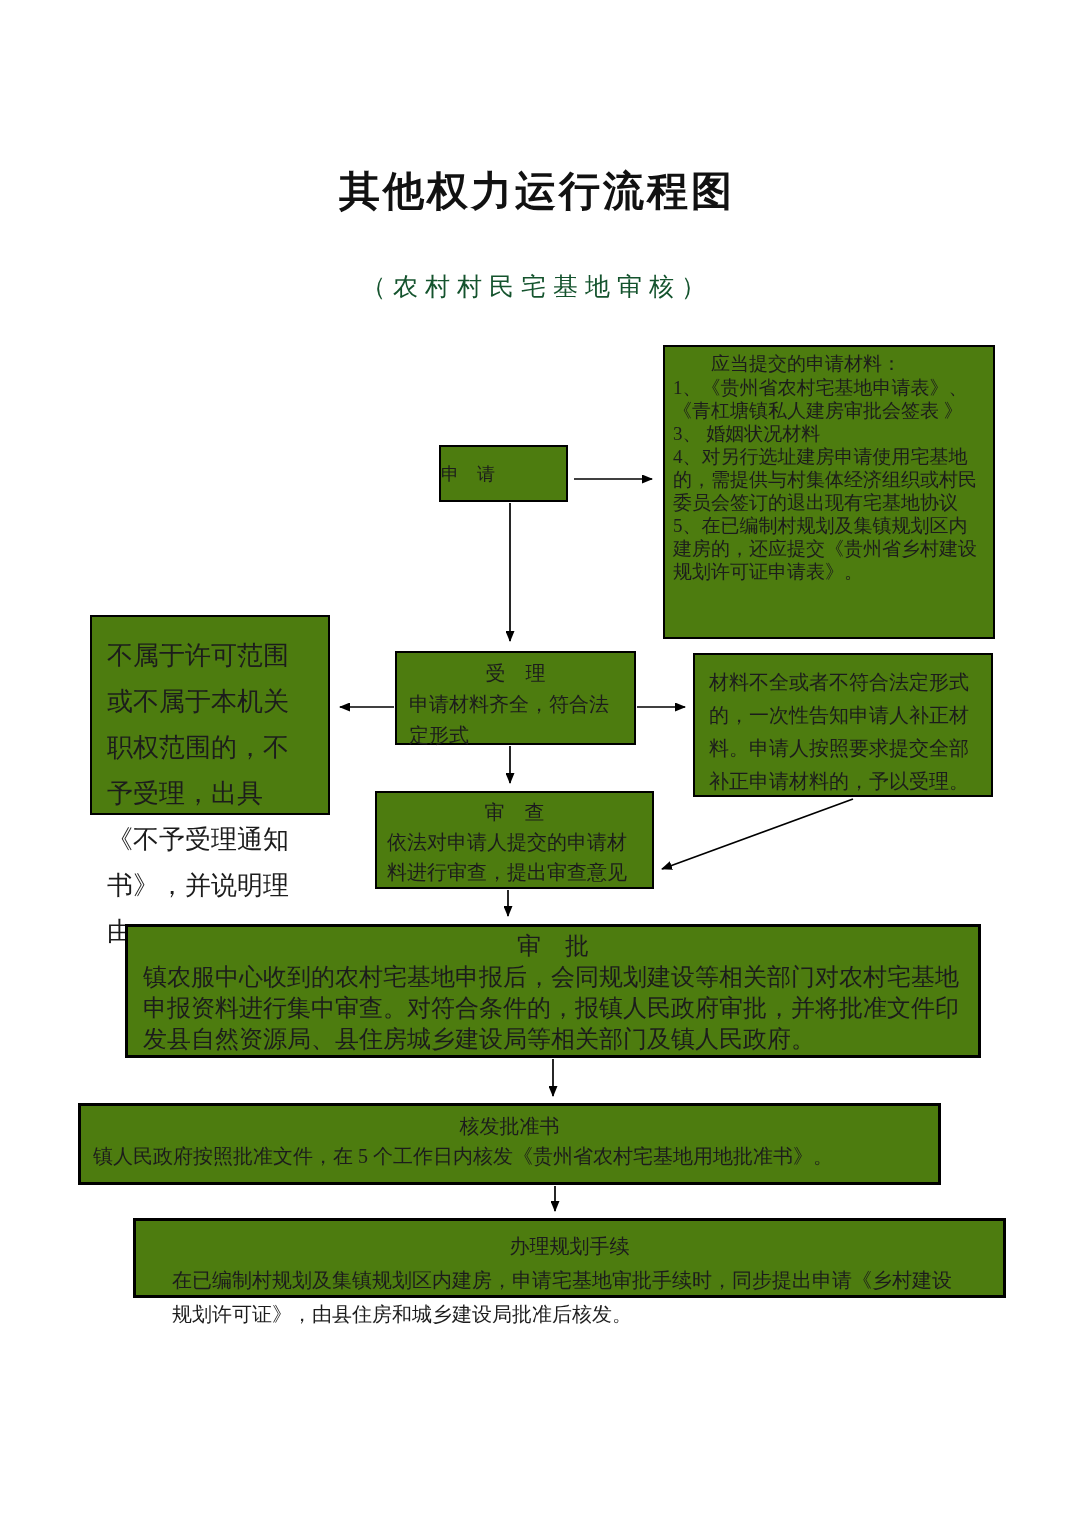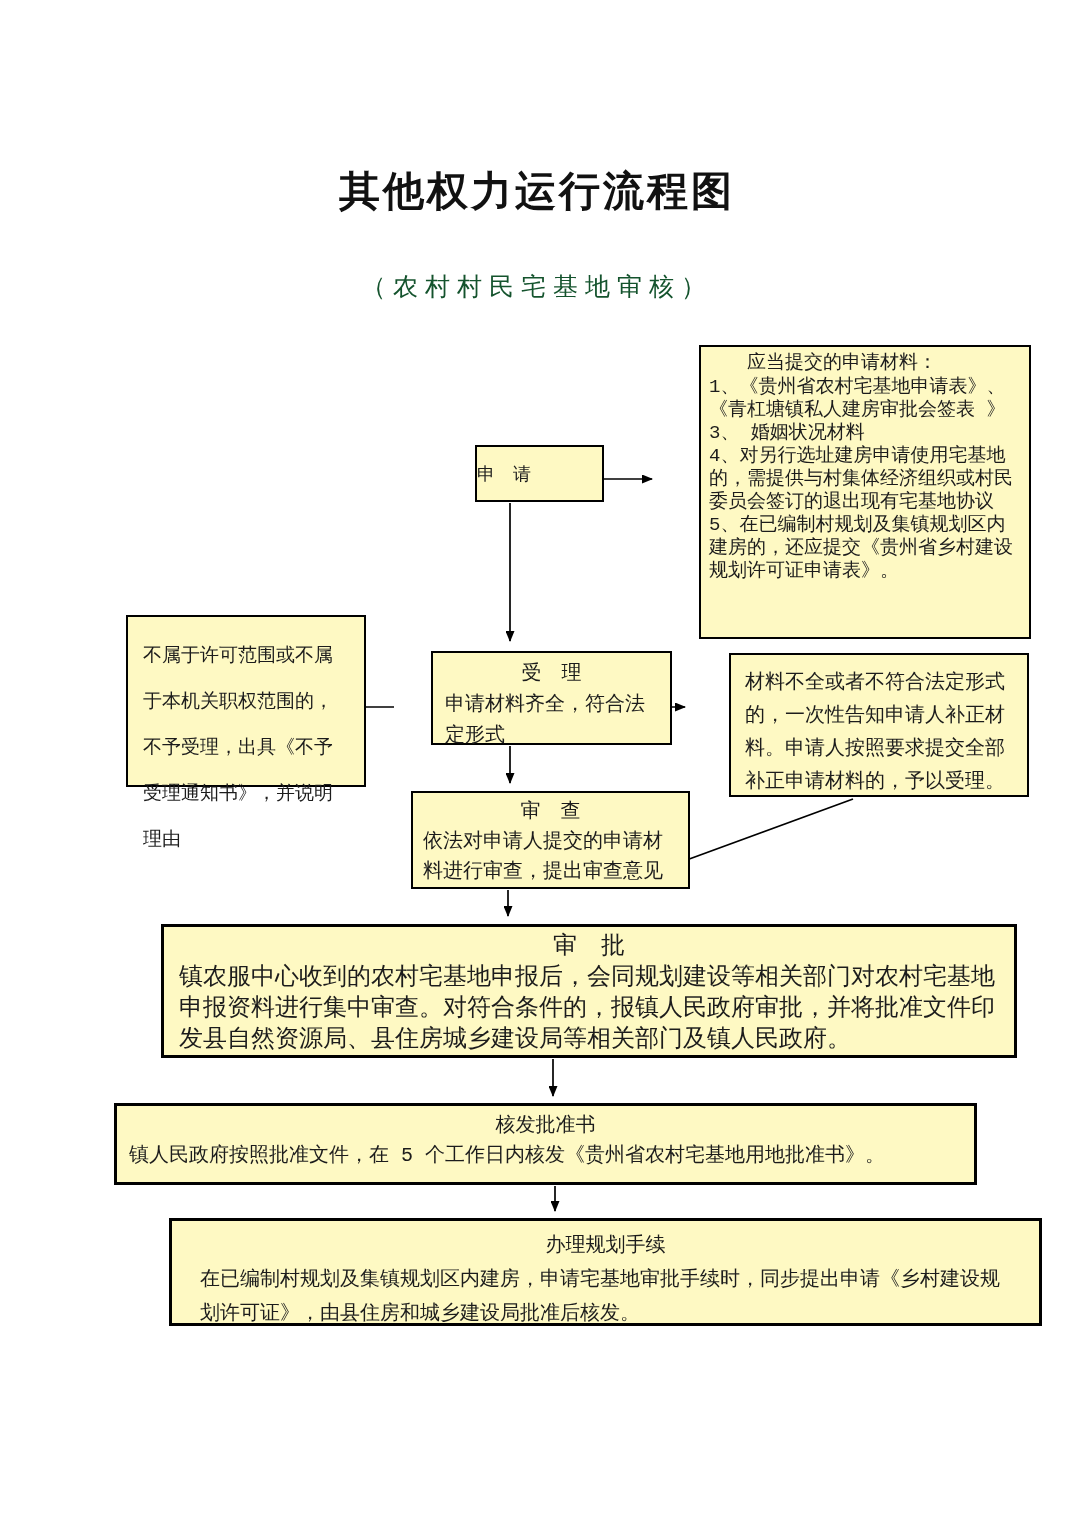--- a/index.html
+++ b/index.html
@@ -1,36 +1,36 @@
 <!DOCTYPE html>
 <html lang="zh"><head>
 <meta charset="utf-8">
 <style>
   html,body{margin:0;padding:0;background:#ffffff;}
   .page{
     position:relative;
     width:1074px;height:1520px;
     background:#ffffff;
-    font-family:Liberation Mono, monospace;
+    font-family:Liberation Serif, serif;
     color:#1c1c1c;
     overflow:hidden;
   }
   .doc-title{
     position:absolute;left:0;top:164px;width:100%;
     text-align:center;font-size:41px;font-weight:700;
     letter-spacing:3px;color:#111;
   }
   .doc-subtitle{
     position:absolute;left:0;top:270px;width:100%;
     text-align:center;font-size:25px;font-weight:400;
     letter-spacing:7px;color:#14532d;
   }
   .box{
-    position:absolute;border:2px solid #000;background:#fef9c3;
-    box-sizing:border-box;font-size:20px;color:#1c1c1c;margin-left:36px;
+    position:absolute;border:2px solid #000;background:#4d7c0f;
+    box-sizing:border-box;font-size:20px;color:#1c1c1c;
   }
   .box.thick{border-width:3px;}
   .box-title{text-align:center;}
   .box-body{text-align:left;}
   
   .materials{
     left:663px;top:345px;width:332px;height:294px;
     font-size:19px;line-height:23px;padding:5px 8px 4px 8px;
   }
   .materials .m-header{text-indent:2em;margin:0 0 1px 0;}
@@ -38,43 +38,43 @@
   .apply{
     left:439px;top:445px;width:129px;height:57px;
     display:flex;align-items:center;justify-content:flex-start;
     font-size:18px;
   }
   .accept{
     left:395px;top:651px;width:241px;height:94px;
     padding:5px 12px;line-height:31px;font-size:20px;
   }
   .reject{
-    left:90px;top:615px;width:240px;height:172px;
-    padding:16px 14px 0 15px;line-height:46px;font-size:19px;
+    left:90px;top:615px;width:240px;height:200px;
+    padding:16px 14px 0 15px;line-height:46px;font-size:26px;
   }
   .supplement{
     left:693px;top:653px;width:300px;height:144px;
     padding:11px 19px 0 14px;line-height:33px;font-size:20px;
   }
   .review{
     left:375px;top:791px;width:279px;height:98px;
     padding:4px 10px;line-height:30px;font-size:20px;
   }
   .review .box-body{text-align:left;}
   .approve{
     left:125px;top:924px;width:856px;height:134px;
     padding:4px 15px;line-height:31px;font-size:24px;
   }
   .issue{
     left:78px;top:1103px;width:863px;height:82px;
     padding:5px 12px;line-height:30px;font-size:20px;
   }
   .planning{
-    left:133px;top:1218px;width:873px;height:108px;
-    padding:8px 28px;line-height:34px;font-size:20px;
+    left:133px;top:1218px;width:873px;height:80px;
+    padding:8px 36px;line-height:34px;font-size:20px;
   }
   .arrows{position:absolute;left:0;top:0;pointer-events:none;}
 </style>
 </head>
 <body>
 
 <div class="page">
 
   <div class="doc-title">其他权力运行流程图</div>
   <div class="doc-subtitle">（农村村民宅基地审核）</div>

